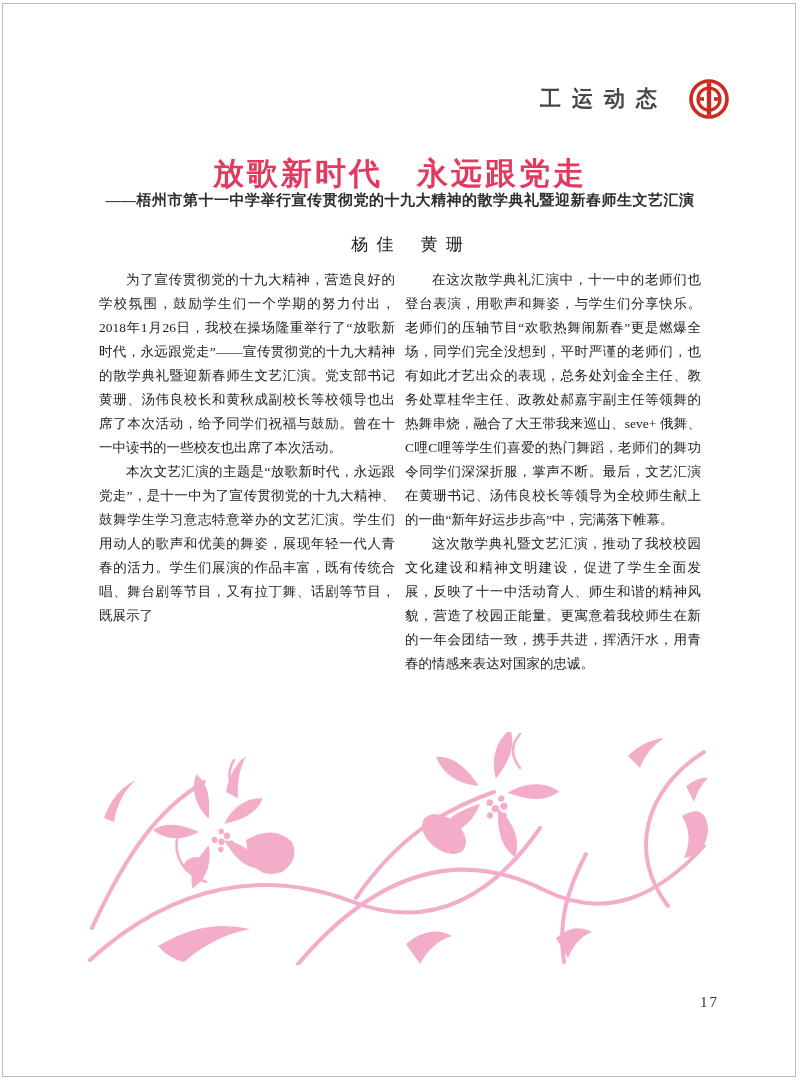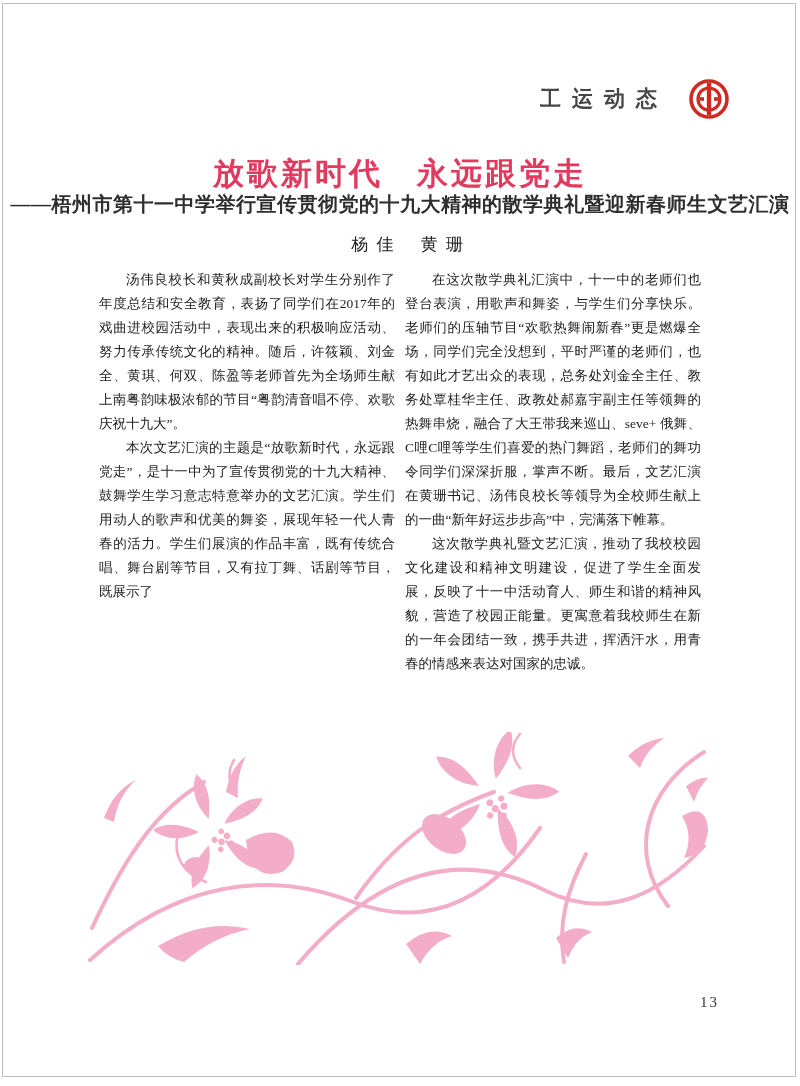--- a/index.html
+++ b/index.html
@@ -48,21 +48,21 @@
     font-weight:bold;
     font-size:31px;
     letter-spacing:3px;
     color:var(--title-red);
     white-space:pre;
   }
   .subtitle{
     position:absolute;top:191px;left:0;width:100%;
     text-align:center;
     font-weight:bold;
-    font-size:20px;
+    font-size:15px;
     letter-spacing:0.5px;
     color:var(--subtitle-ink);
   }
   .authors{
     position:absolute;top:233px;left:0;width:100%;
     text-align:center;
     font-size:17px;
     letter-spacing:2px;
     color:#222;
     white-space:pre;
@@ -109,21 +109,21 @@
     <rect x="11.5" y="19.2" width="4.5" height="3.6" fill="var(--logo-red)"></rect>
     <rect x="26" y="19.2" width="4.5" height="3.6" fill="var(--logo-red)"></rect>
   </svg>
 </div>
 
 <div class="title">放歌新时代　永远跟党走</div>
 <div class="subtitle">——梧州市第十一中学举行宣传贯彻党的十九大精神的散学典礼暨迎新春师生文艺汇演</div>
 <div class="authors">杨 佳　 黄 珊</div>
 
 <div class="column column-left">
-  <p>汤伟良校长和黄秋成副校长对学生分别作了年度总结和安全教育，表扬了同学们在2017年的戏曲进校园活动中，表现出来的积极响应活动、努力传承传统文化的精神。随后，许筱颖、刘金全、黄琪、何双、陈盈等老师首先为全场师生献上南粤韵味极浓郁的节目“粤韵清音唱不停、欢歌庆祝十九大”。</p>
+  <p>为了宣传贯彻党的十九大精神，营造良好的学校氛围，鼓励学生们一个学期的努力付出，2018年1月26日，我校在操场隆重举行了“放歌新时代，永远跟党走”——宣传贯彻党的十九大精神的散学典礼暨迎新春师生文艺汇演。党支部书记黄珊、汤伟良校长和黄秋成副校长等校领导也出席了本次活动，给予同学们祝福与鼓励。曾在十一中读书的一些校友也出席了本次活动。</p>
   <p>本次文艺汇演的主题是“放歌新时代，永远跟党走”，是十一中为了宣传贯彻党的十九大精神、鼓舞学生学习意志特意举办的文艺汇演。学生们用动人的歌声和优美的舞姿，展现年轻一代人青春的活力。学生们展演的作品丰富，既有传统合唱、舞台剧等节目，又有拉丁舞、话剧等节目，既展示了</p>
 </div>
 <div class="column column-right">
   <p>在这次散学典礼汇演中，十一中的老师们也登台表演，用歌声和舞姿，与学生们分享快乐。老师们的压轴节目“欢歌热舞闹新春”更是燃爆全场，同学们完全没想到，平时严谨的老师们，也有如此才艺出众的表现，总务处刘金全主任、教务处覃桂华主任、政教处郝嘉宇副主任等领舞的热舞串烧，融合了大王带我来巡山、seve+ 俄舞、C哩C哩等学生们喜爱的热门舞蹈，老师们的舞功令同学们深深折服，掌声不断。最后，文艺汇演在黄珊书记、汤伟良校长等领导为全校师生献上的一曲“新年好运步步高”中，完满落下帷幕。</p>
   <p>这次散学典礼暨文艺汇演，推动了我校校园文化建设和精神文明建设，促进了学生全面发展，反映了十一中活动育人、师生和谐的精神风貌，营造了校园正能量。更寓意着我校师生在新的一年会团结一致，携手共进，挥洒汗水，用青春的情感来表达对国家的忠诚。</p>
 </div>
 
 <svg class="floral" viewBox="0 0 622 233" aria-hidden="true">
 
   <path class="vine" d="M4,196 C40,118 72,76 116,50"></path>
@@ -179,13 +179,13 @@
       <circle r="3.2"></circle>
         <circle cx="7" cy="-4" r="3.2"></circle>
         <circle cx="-6" cy="-4" r="3"></circle>
       <circle cx="3" cy="-10" r="2.8"></circle>
         <circle cx="-3" cy="7" r="2.8"></circle>
         <circle cx="9" cy="4" r="2.6"></circle>
     </g>
   </g>
 </svg>
 
-<div class="page-number">13</div>
+<div class="page-number">17</div>
 
 </body></html>

